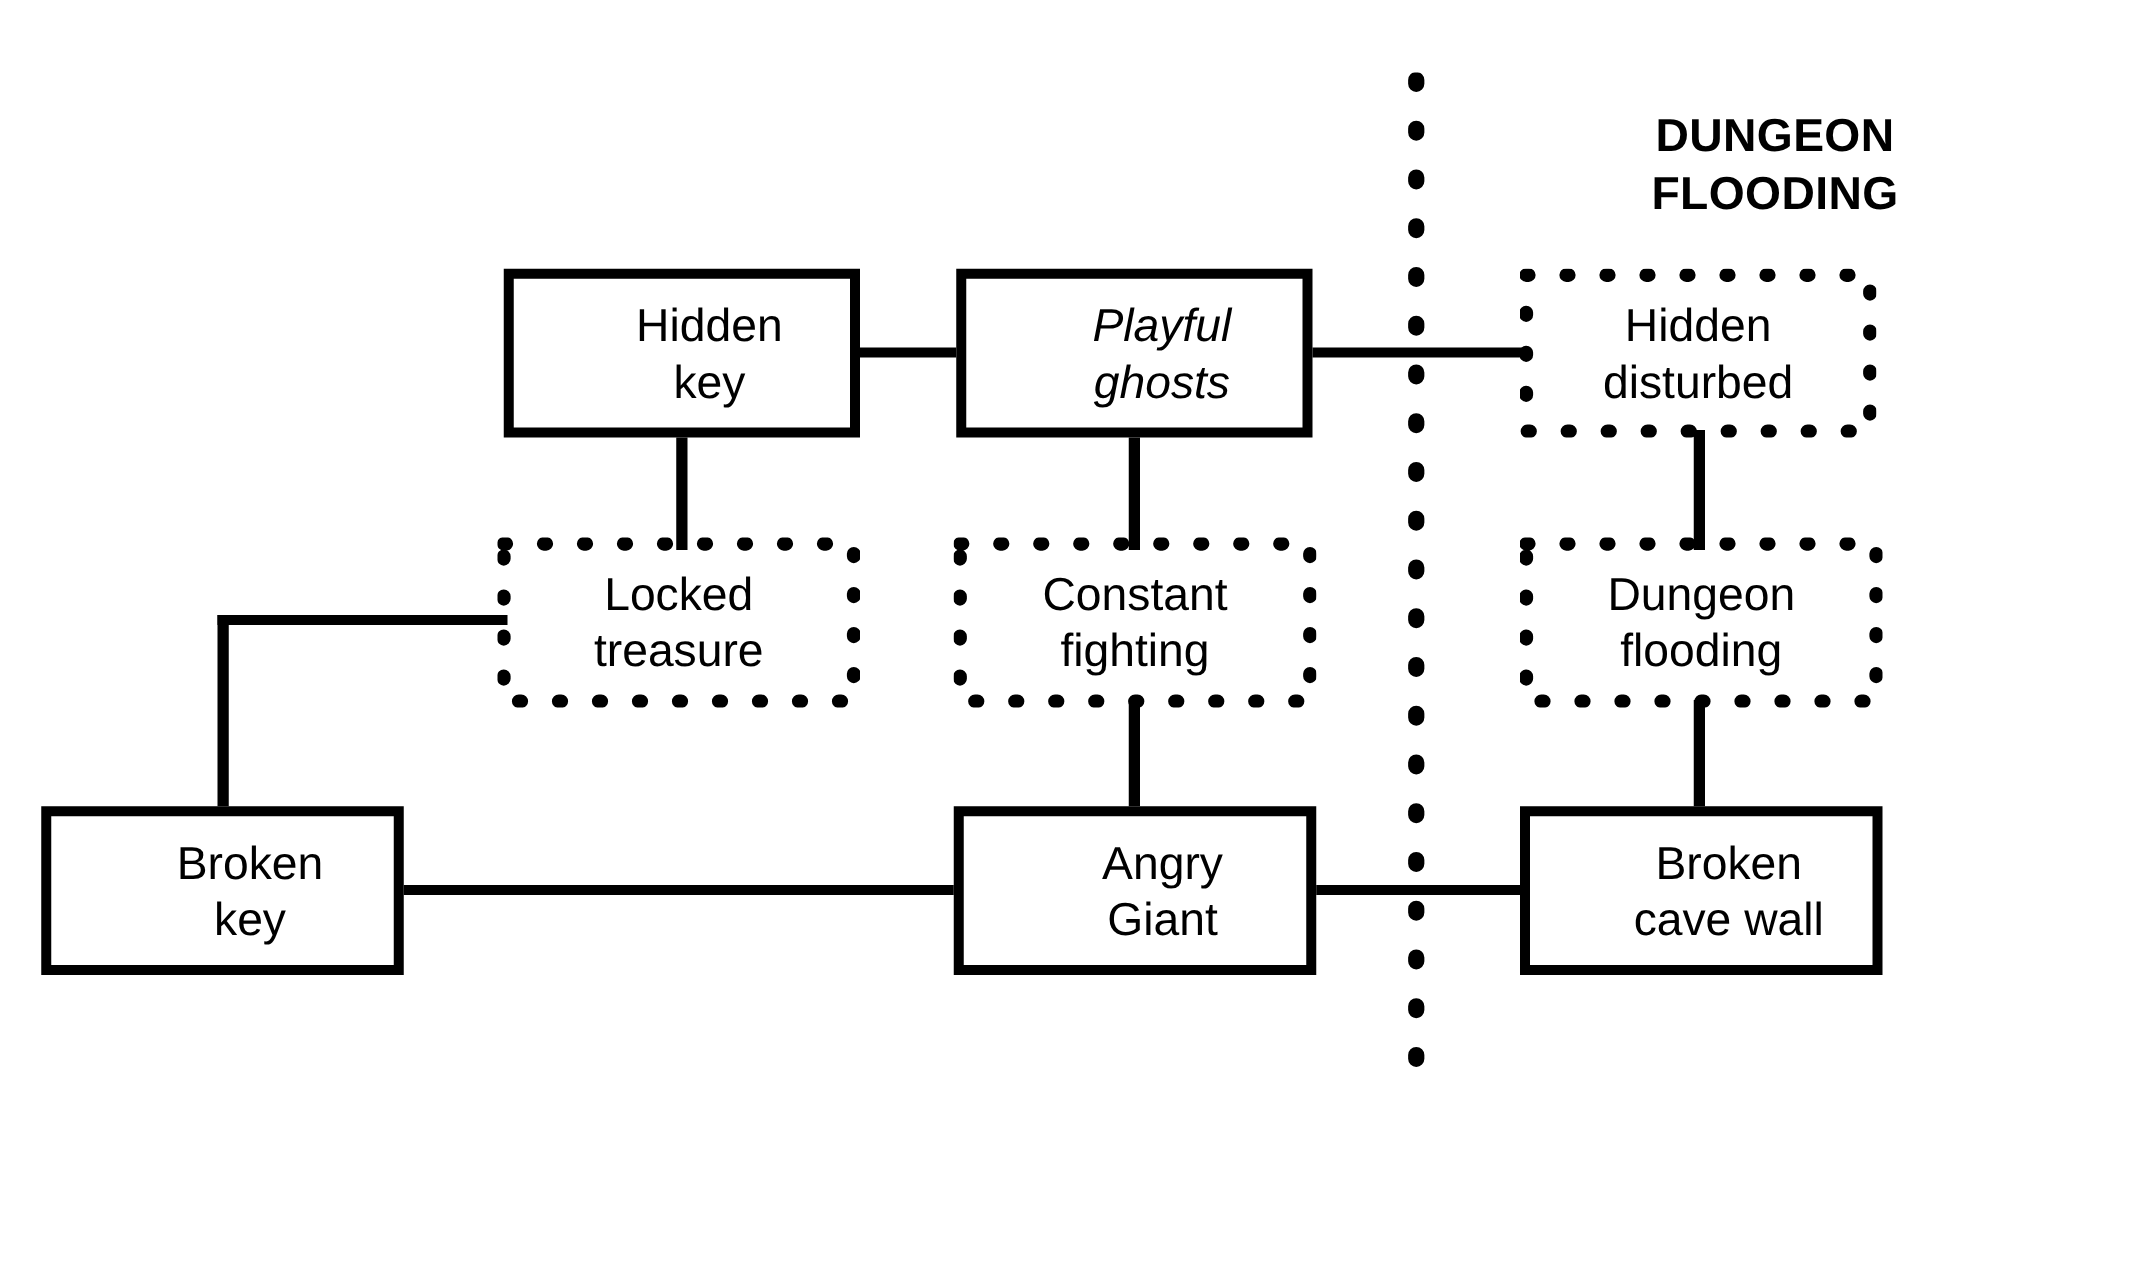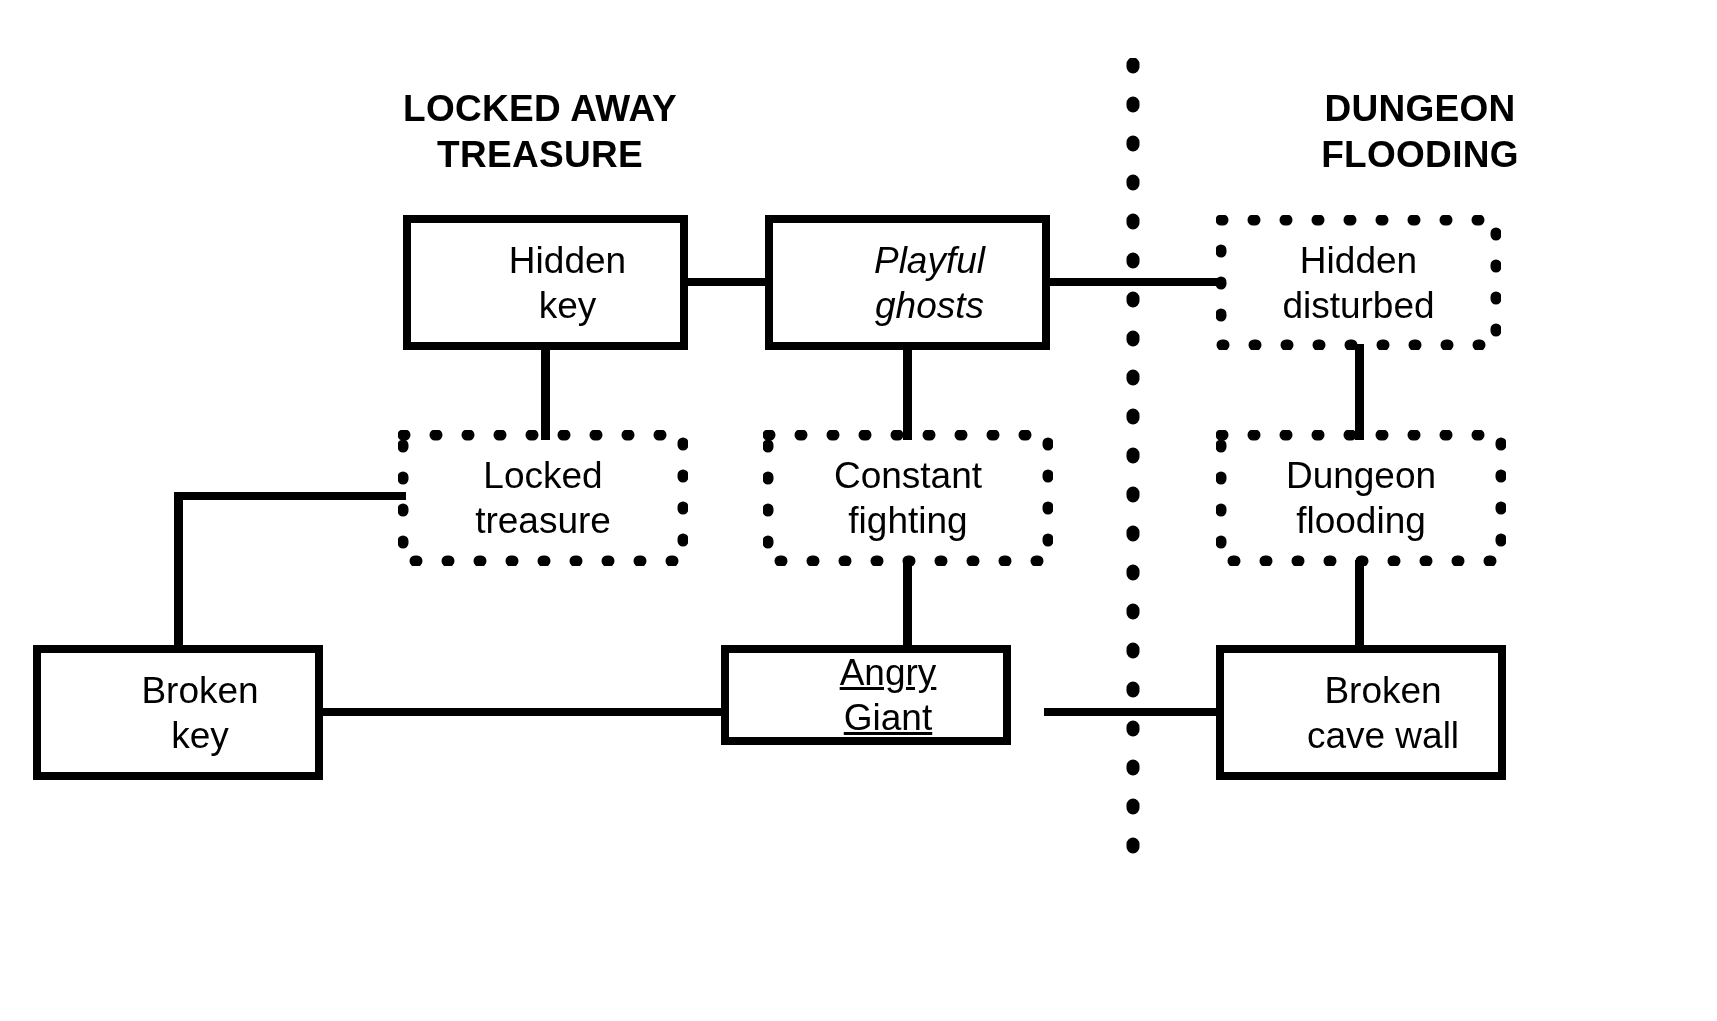--- a/index.html
+++ b/index.html
@@ -104,22 +104,20 @@
   <div class="line h" style="left:174px; top:492px; width:232px;"></div>
 
   <div class="line h" style="left:316px; top:708px; width:456px;"></div>
 
   <div class="line h" style="left:1044px; top:708px; width:180px;"></div>
 
   <svg id="divider" width="20" height="830" viewBox="0 0 20 830" style="left:1123px; top:58px;">
     <line x1="10" y1="6" x2="10" y2="824" stroke="#000000" stroke-width="13" stroke-linecap="round" stroke-dasharray="3 36"></line>
   </svg>
 
-  <div class="section-title" id="title-left">LOCKED AWAY
-TREASURE</div>
 
   <div class="section-title" id="title-right">DUNGEON
 FLOODING</div>
 
   <div class="node solid" style="left:403px; top:215px; width:285px; height:135px;">
     <span class="label">Hidden
 key</span>
   </div>
 
   <div class="node solid" style="left:765px; top:215px; width:285px; height:135px;font-style:italic;">
@@ -157,21 +155,21 @@
     </svg>
     <span class="label">Dungeon
 flooding</span>
   </div>
 
   <div class="node solid" style="left:33px; top:645px; width:290px; height:135px;">
     <span class="label">Broken
 key</span>
   </div>
 
-  <div class="node solid" style="left:721px; top:645px; width:290px; height:100px;text-decoration:underline;">
+  <div class="node solid" style="left:763px; top:645px; width:290px; height:135px;">
     <span class="label">Angry
 Giant</span>
   </div>
 
   <div class="node solid" style="left:1216px; top:645px; width:290px; height:135px;">
     <span class="label">Broken
 cave wall</span>
   </div>
 
 </div>

